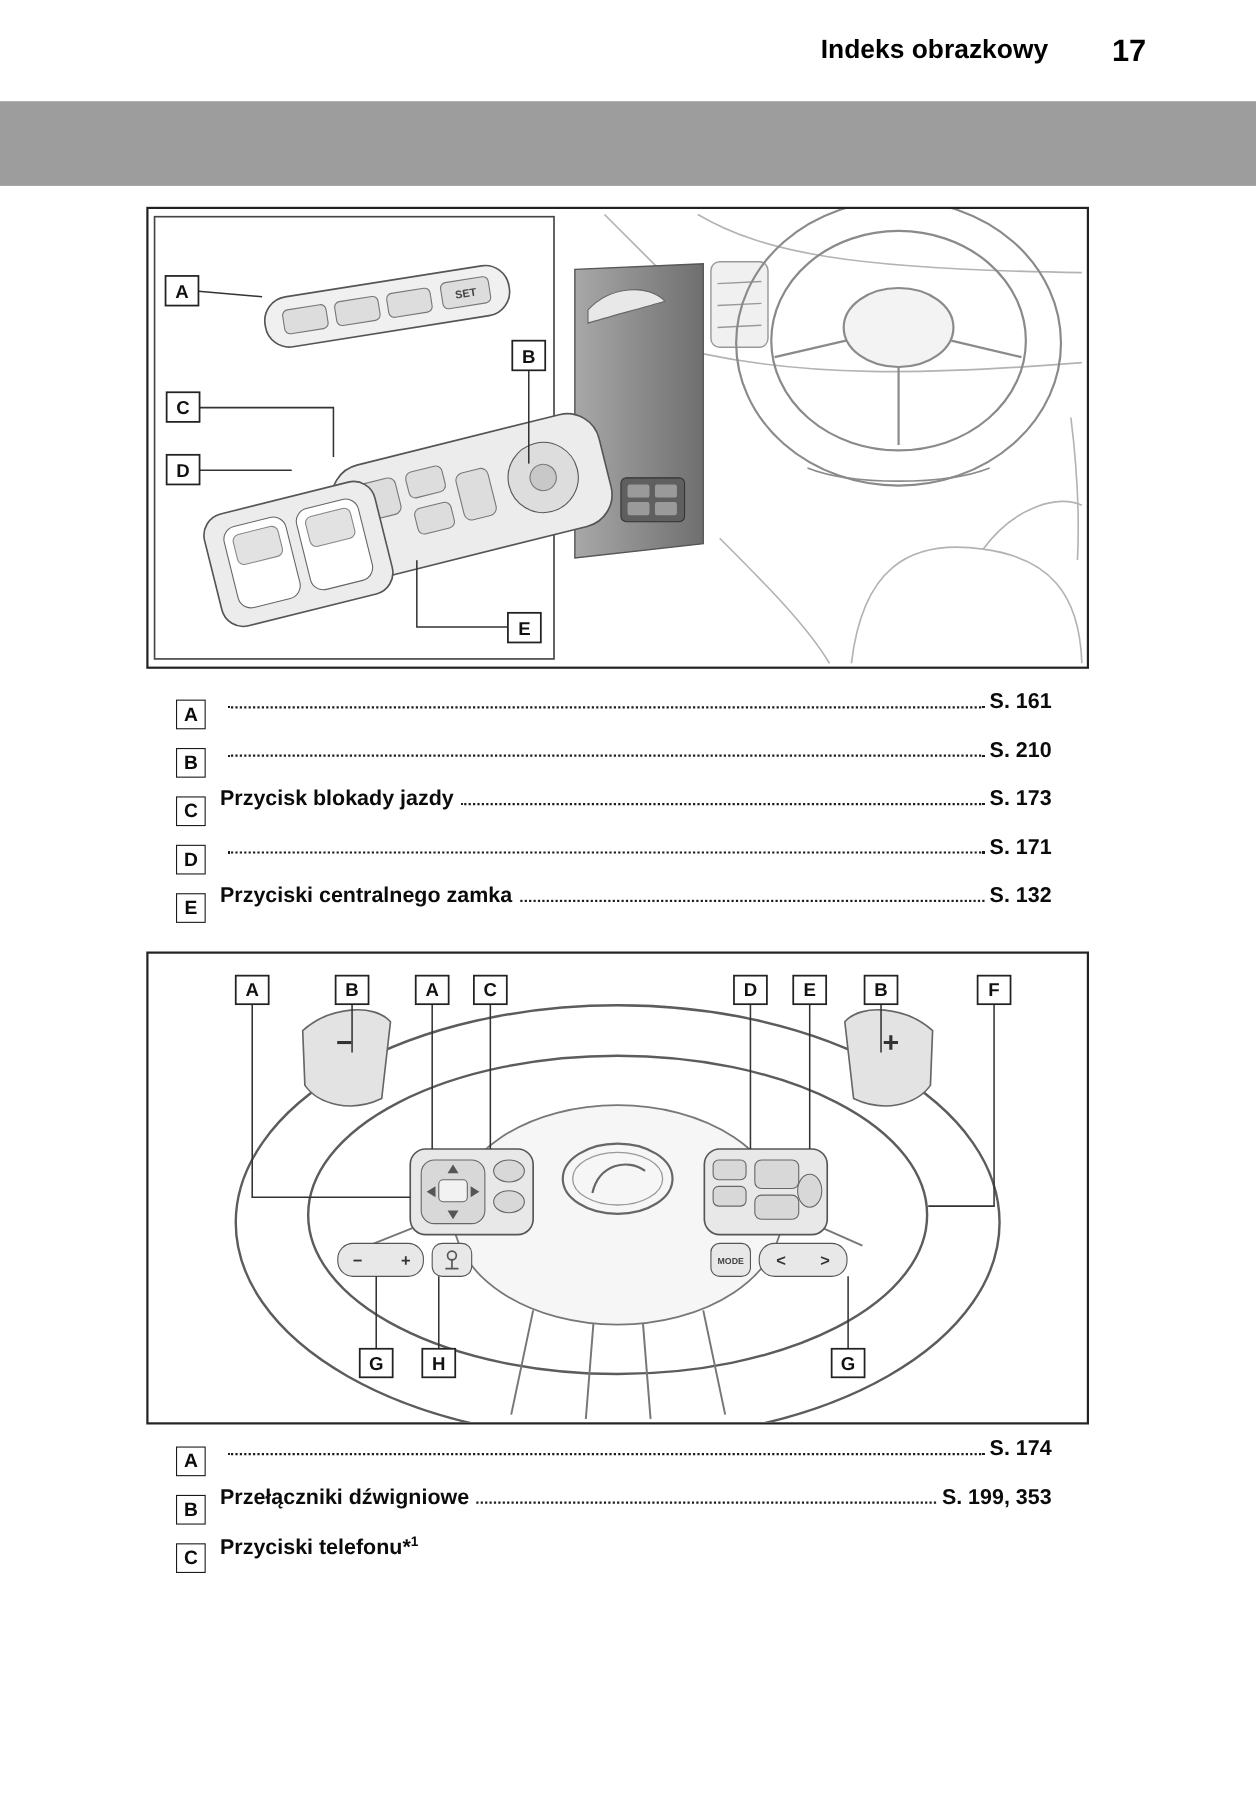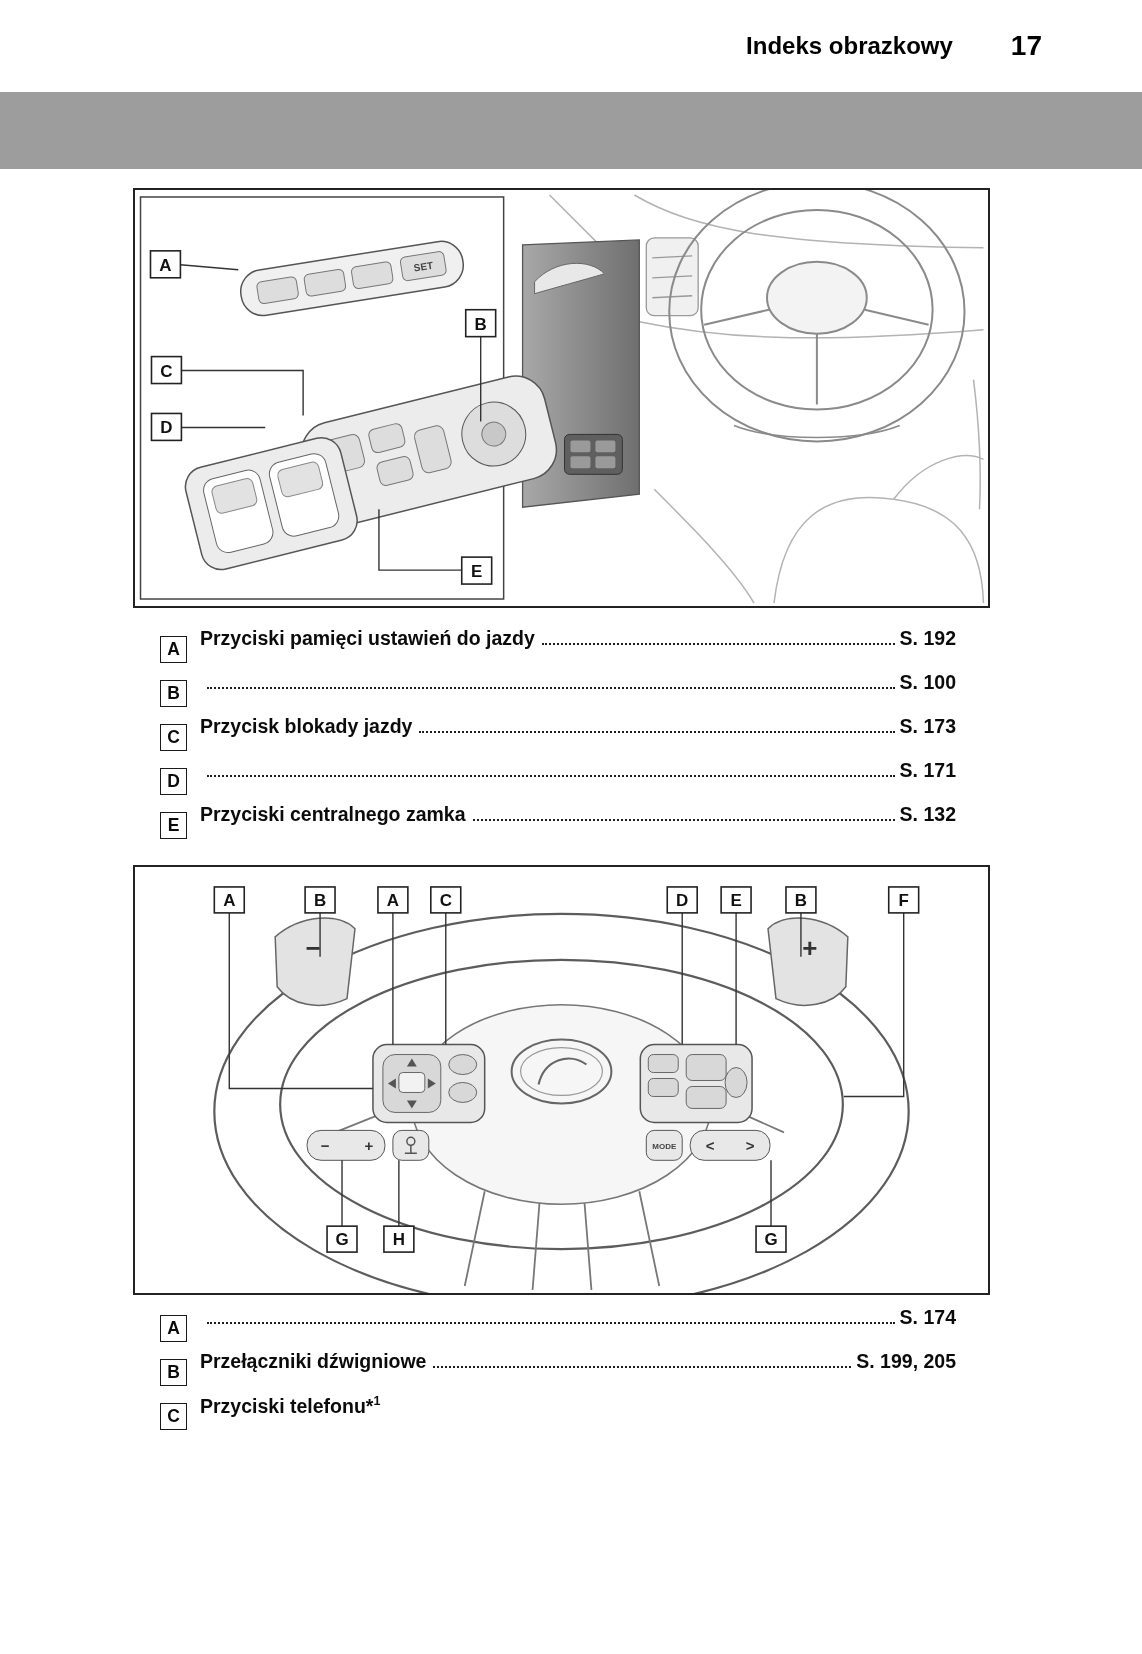--- a/index.html
+++ b/index.html
@@ -215,28 +215,27 @@
       <g class="fig-label">
         <rect x="327" y="368" width="30" height="27"></rect>
         <text x="342" y="388">E</text>
       </g>
     </svg>
   </figure>
 
   <ul class="index-list list1">
     <li class="index-item">
       <span class="key-box">A</span>
-      <span class="entry-text-wrap"><span>Przyciski pamięci ustawień do jazdy</span></span>
-      <span class="leader"></span>
-      <span class="entry-page">S. 192</span>
+      <span class="leader"></span>
+      <span class="entry-page">S. 161</span>
     </li>
     <li class="index-item">
       <span class="key-box">B</span>
       <span class="leader"></span>
-      <span class="entry-page">S. 100</span>
+      <span class="entry-page">S. 210</span>
     </li>
     <li class="index-item">
       <span class="key-box">C</span>
       <span class="entry-text-wrap"><span>Przycisk blokady jazdy</span></span>
       <span class="leader"></span>
       <span class="entry-page">S. 173</span>
     </li>
     <li class="index-item">
       <span class="key-box">D</span>
       <span class="leader"></span>
@@ -383,21 +382,21 @@
   <ul class="index-list list2">
     <li class="index-item">
       <span class="key-box">A</span>
       <span class="leader"></span>
       <span class="entry-page">S. 174</span>
     </li>
     <li class="index-item">
       <span class="key-box">B</span>
       <span class="entry-text-wrap"><span>Przełączniki dźwigniowe</span></span>
       <span class="leader"></span>
-      <span class="entry-page">S. 199, 205</span>
+      <span class="entry-page">S. 199, 353</span>
     </li>
     <li class="index-item">
       <span class="key-box">C</span>
       <span class="entry-text-wrap"><span>Przyciski telefonu*</span><sup class="entry-sup">1</sup></span>
     </li>
   </ul>
 
 </div>
 
 </body></html>

